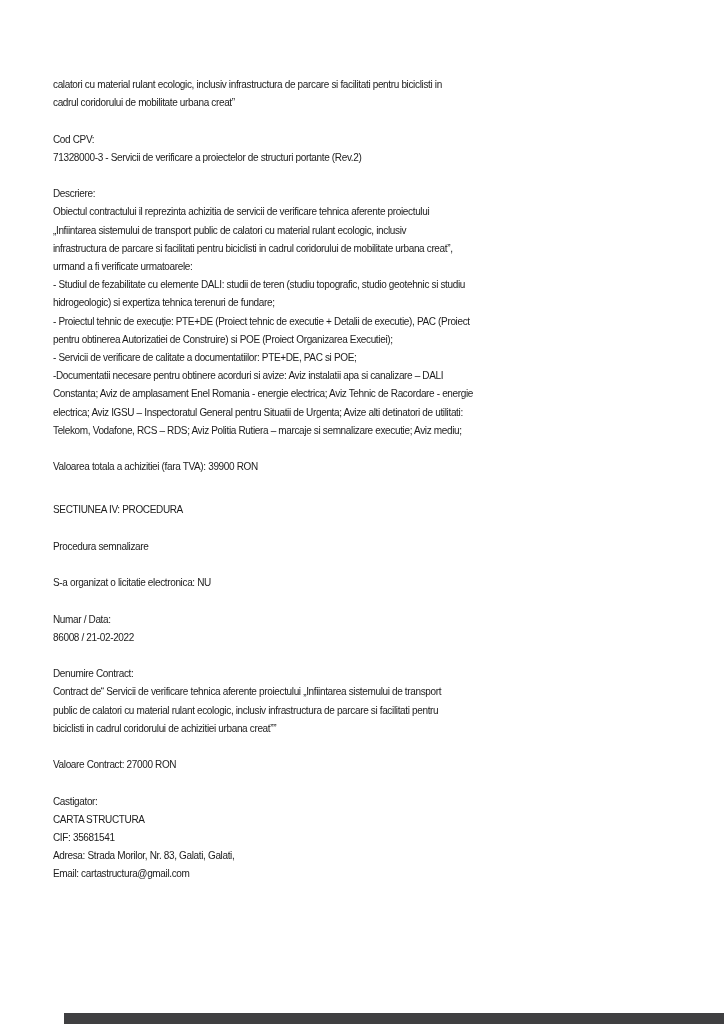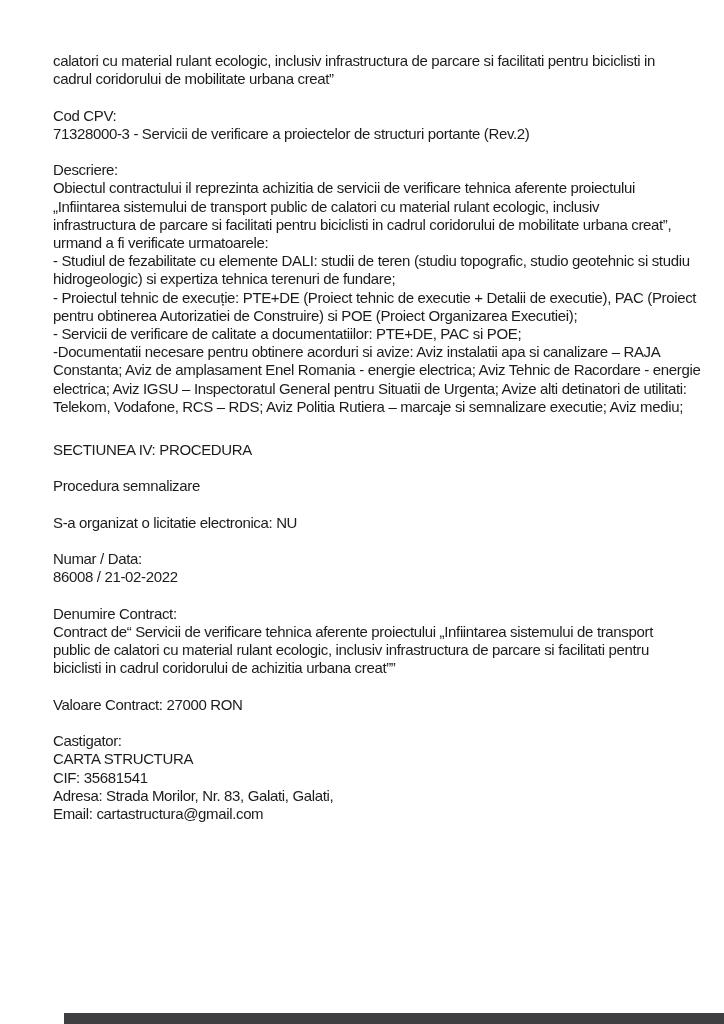--- a/index.html
+++ b/index.html
@@ -7,24 +7,24 @@
     width: 724px;
     height: 1024px;
     background: #ffffff;
     position: relative;
     overflow: hidden;
     font-family: "Liberation Sans", "DejaVu Sans", sans-serif;
   }
   .page {
     position: absolute;
     top: 0; left: 0; right: 0; bottom: 0;
-    padding: 52px 18px 0 53px;
+    padding: 76px 18px 0 53px;
     box-sizing: border-box;
     color: #1c1c1c;
-    font-size: 15px;
+    font-size: 10px;
     line-height: 18.2px;
     letter-spacing: -0.35px;
   }
   .block { margin: 0 0 18.2px 0; }
   .block.section { margin-top: 25px; }
   .line { white-space: pre; }
   .bottom-bar {
     position: absolute;
     left: 64px;
     right: 0;
@@ -50,43 +50,46 @@
         <div class="line">Descriere:</div>
         <div class="line">Obiectul contractului il reprezinta achizitia de servicii de verificare tehnica aferente proiectului</div>
         <div class="line">„Infiintarea sistemului de transport public de calatori cu material rulant ecologic, inclusiv</div>
         <div class="line">infrastructura de parcare si facilitati pentru biciclisti in cadrul coridorului de mobilitate urbana creat”,</div>
         <div class="line">urmand a fi verificate urmatoarele:</div>
         <div class="line">- Studiul de fezabilitate cu elemente DALI: studii de teren (studiu topografic, studio geotehnic si studiu</div>
         <div class="line">hidrogeologic) si expertiza tehnica terenuri de fundare;</div>
         <div class="line">- Proiectul tehnic de execuție: PTE+DE (Proiect tehnic de executie + Detalii de executie), PAC (Proiect</div>
         <div class="line">pentru obtinerea Autorizatiei de Construire) si POE (Proiect Organizarea Executiei);</div>
         <div class="line">- Servicii de verificare de calitate a documentatiilor: PTE+DE, PAC si POE;</div>
-        <div class="line">-Documentatii necesare pentru obtinere acorduri si avize: Aviz instalatii apa si canalizare – RAJA</div>
+        <div class="line">-Documentatii necesare pentru obtinere acorduri si avize: Aviz instalatii apa si canalizare – DALI</div>
         <div class="line">Constanta; Aviz de amplasament Enel Romania - energie electrica; Aviz Tehnic de Racordare - energie</div>
         <div class="line">electrica; Aviz IGSU – Inspectoratul General pentru Situatii de Urgenta; Avize alti detinatori de utilitati:</div>
         <div class="line">Telekom, Vodafone, RCS – RDS; Aviz Politia Rutiera – marcaje si semnalizare executie; Aviz mediu;</div>
+      </div>
+      <div class="block">
+        <div class="line">Valoarea totala a achizitiei (fara TVA): 39900 RON</div>
       </div>
       <div class="block section">
         <div class="line">SECTIUNEA IV: PROCEDURA</div>
       </div>
       <div class="block">
         <div class="line">Procedura semnalizare</div>
       </div>
       <div class="block">
         <div class="line">S-a organizat o licitatie electronica: NU</div>
       </div>
       <div class="block">
         <div class="line">Numar / Data:</div>
         <div class="line">86008 / 21-02-2022</div>
       </div>
       <div class="block">
         <div class="line">Denumire Contract:</div>
         <div class="line">Contract de“ Servicii de verificare tehnica aferente proiectului „Infiintarea sistemului de transport</div>
         <div class="line">public de calatori cu material rulant ecologic, inclusiv infrastructura de parcare si facilitati pentru</div>
-        <div class="line">biciclisti in cadrul coridorului de achizitia urbana creat””</div>
+        <div class="line">biciclisti in cadrul coridorului de achizitiei urbana creat””</div>
       </div>
       <div class="block">
         <div class="line">Valoare Contract: 27000 RON</div>
       </div>
       <div class="block">
         <div class="line">Castigator:</div>
         <div class="line">CARTA STRUCTURA</div>
         <div class="line">CIF: 35681541</div>
         <div class="line">Adresa: Strada Morilor, Nr. 83, Galati, Galati,</div>
         <div class="line">Email: cartastructura@gmail.com</div>

